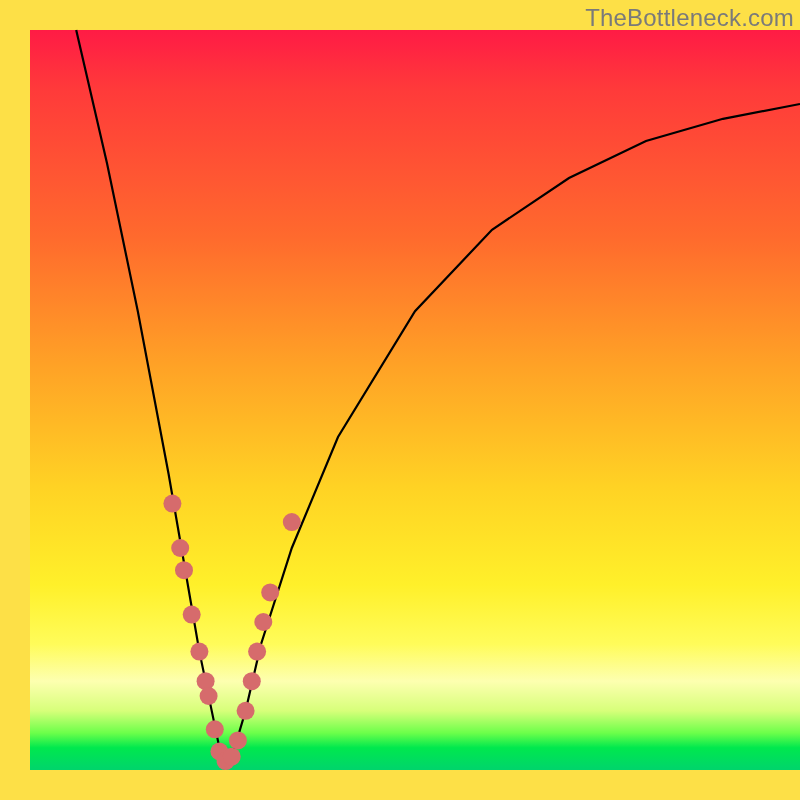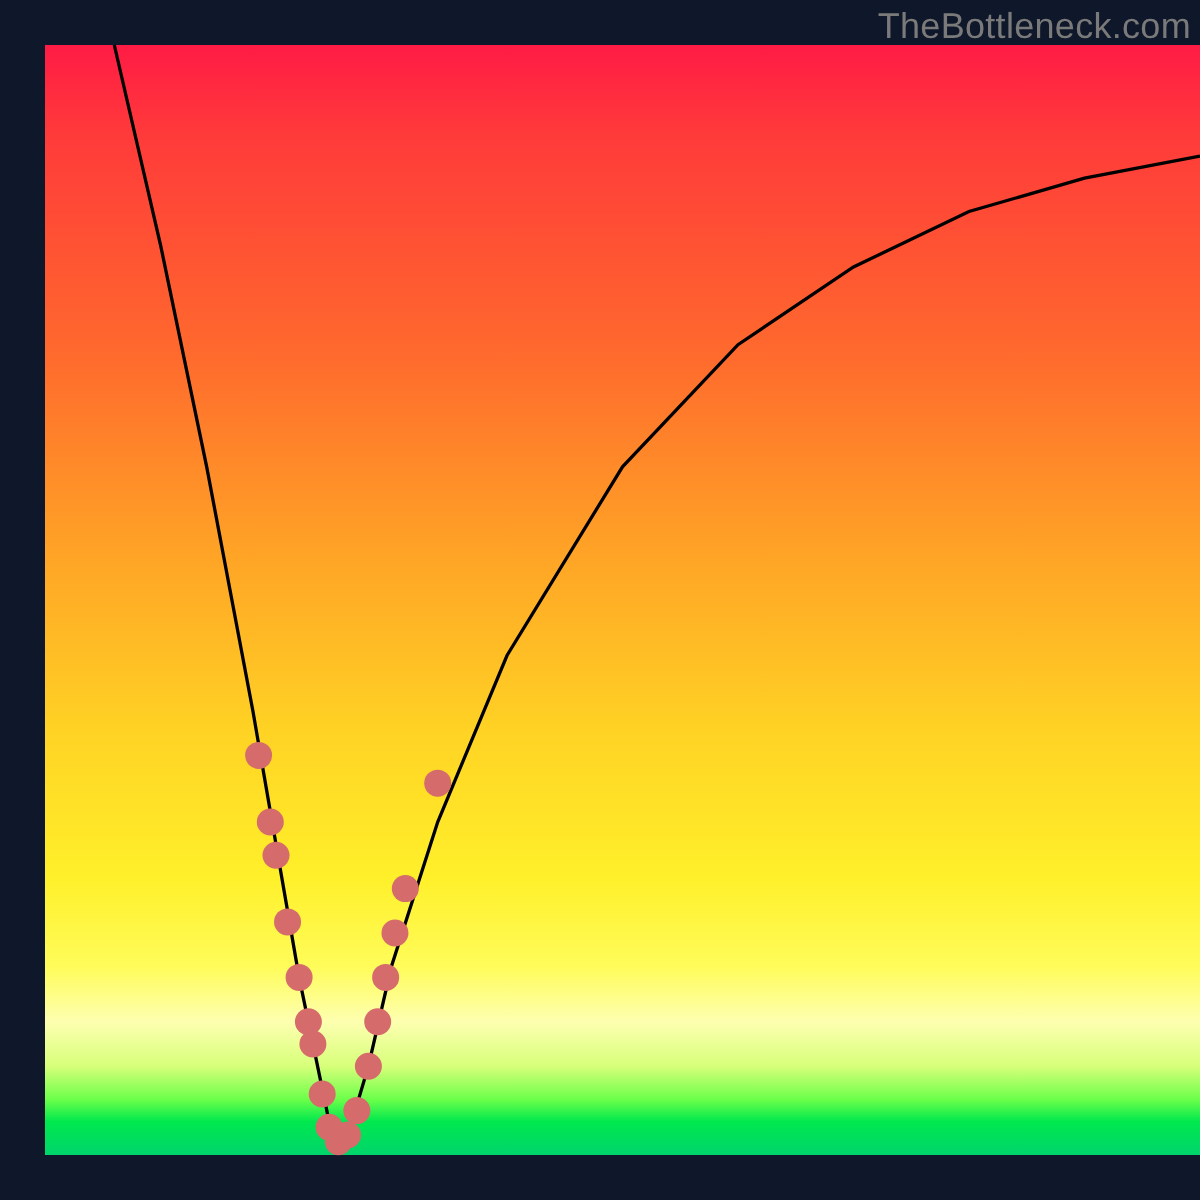--- a/index.html
+++ b/index.html
@@ -8,21 +8,21 @@
     width: 800px;
     height: 800px;
     overflow: hidden;
     font-family: Arial, Helvetica, sans-serif;
     background: #000;
   }
   .frame {
     position: relative;
     width: 800px;
     height: 800px;
-    background: #0f172a;
+    background: #fde047;
   }
   .plot-area {
     position: absolute;
     left: 30px;
     top: 30px;
     width: 770px;
     height: 740px;
     
     background: linear-gradient(
       to bottom,

